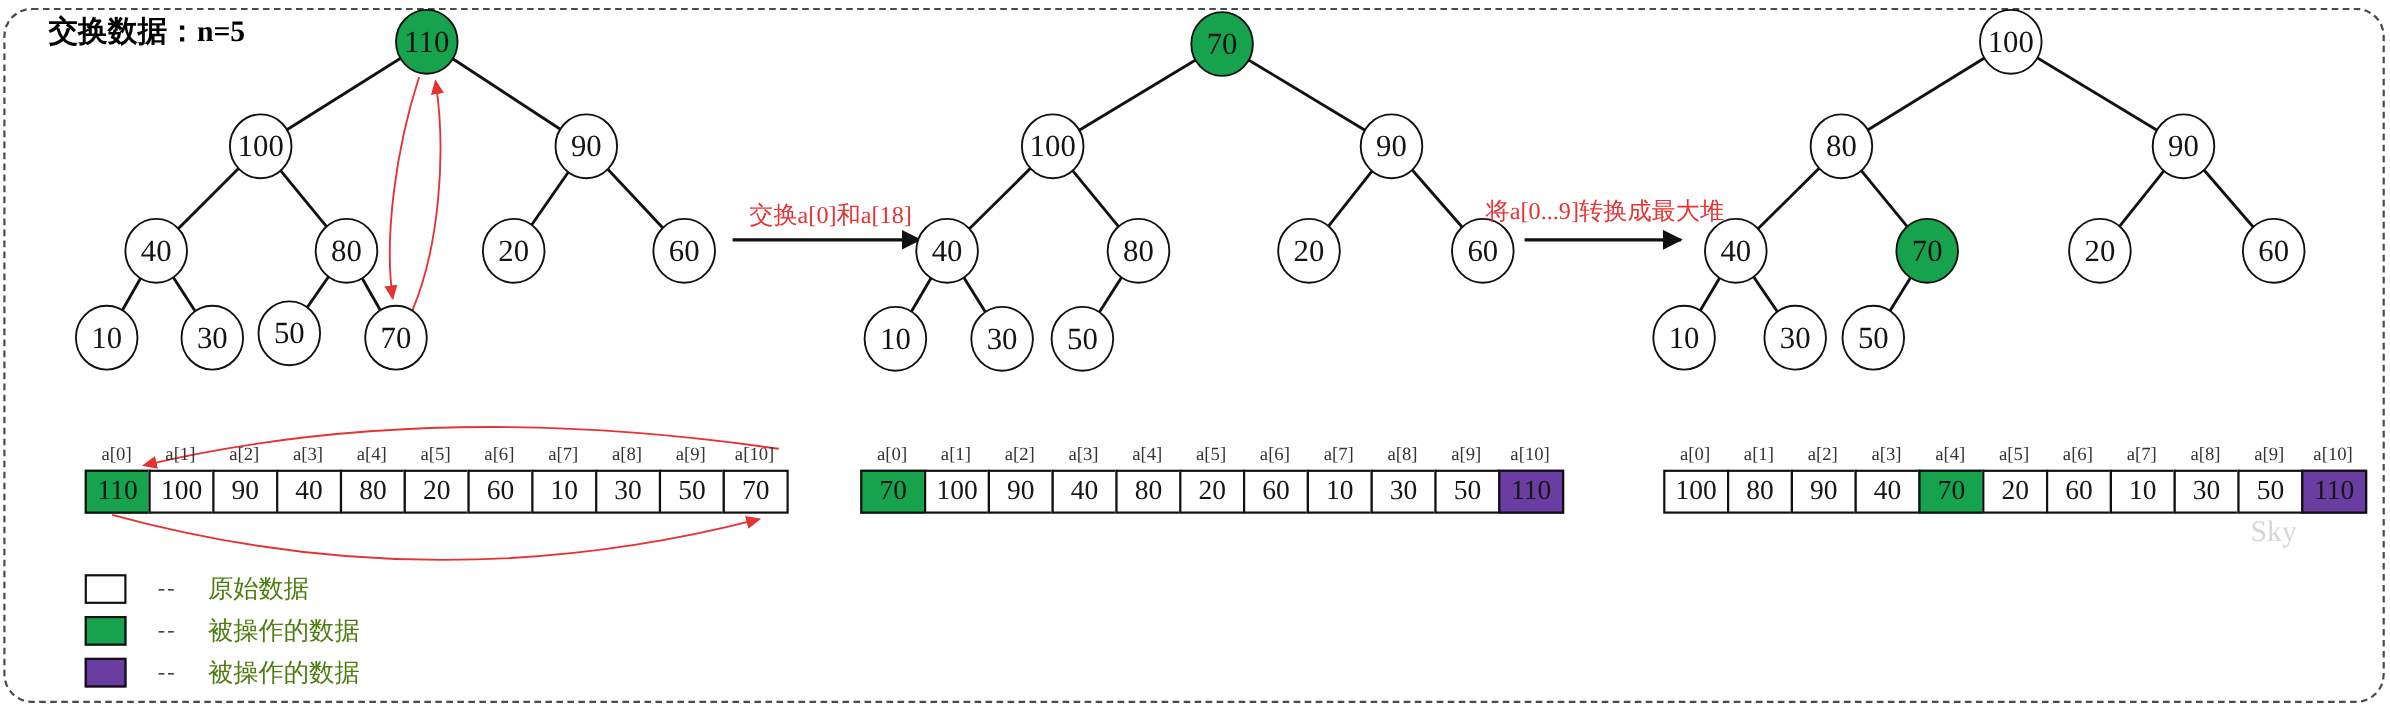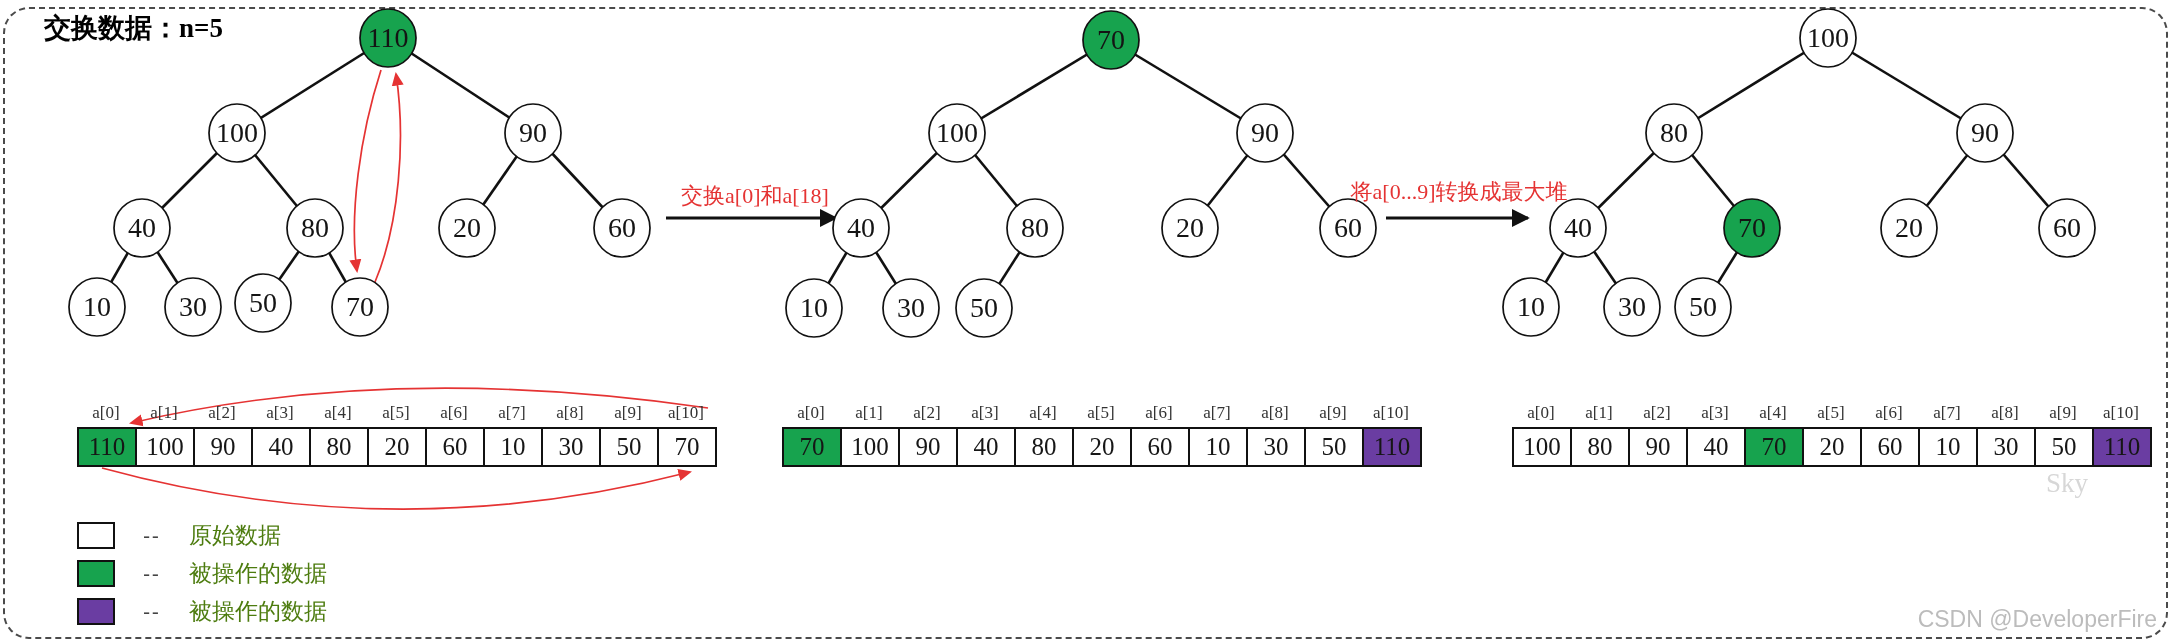--- a/index.html
+++ b/index.html
@@ -297,14 +297,13 @@
         <span class="llabel">被操作的数据</span>
       </div>
       <div class="lrow">
         <div class="swatch" style="background: rgb(106, 61, 162);"></div>
         <span class="ldash">--</span>
         <span class="llabel">被操作的数据</span>
       </div>
     </div>
 
   <div class="sky">Sky</div>
-  <div class="wm">CSDN @DeveloperFire</div>
 </div>
 
 </body></html>

